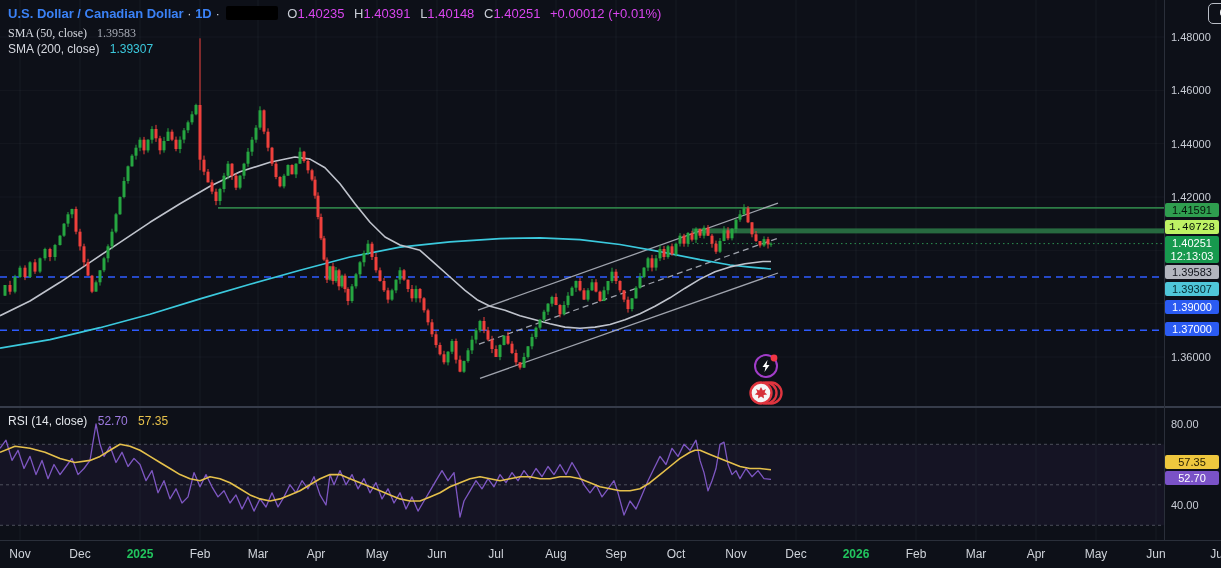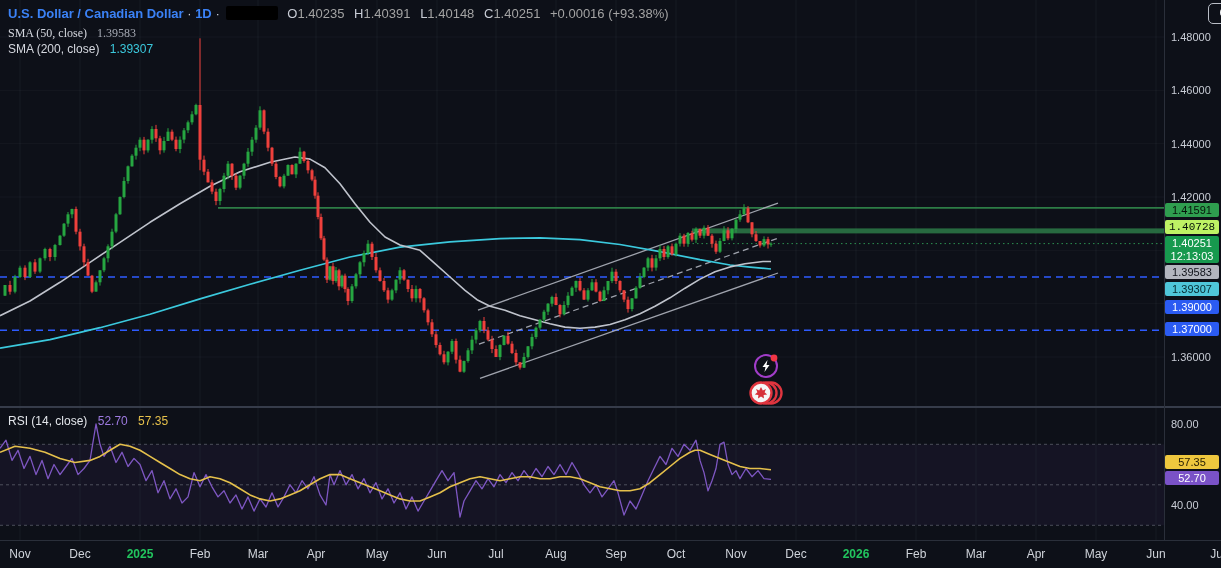--- a/index.html
+++ b/index.html
@@ -12,21 +12,21 @@
   svg{position:absolute;left:0;display:block;}
   #main-svg{top:0;}
   #rsi-svg{top:407px;}
   .sep-h{position:absolute;left:0;width:1221px;background:#363c4a;}
   .sep-v{position:absolute;top:0;width:1px;height:541px;background:#2a2f3a;}
   
   .legend{position:absolute;left:8px;color:#e8eaf0;font-size:13px;white-space:nowrap;z-index:5;}
   .legend .t{font-weight:700;color:#3b82f6;}
   .legend .dim{color:#c9cdd6;font-weight:400;}
   .legend .redacted{display:inline-block;width:52px;height:14px;background:#000;vertical-align:-2px;margin:0 6px;border-radius:2px;}
-  .legend .g{color:#a3a3a3;font-weight:500;}
+  .legend .g{color:#d946ef;font-weight:500;}
   .ind-row{position:absolute;left:8px;font-size:12px;color:#d5d8df;white-space:nowrap;z-index:5;}
   .ind-row .v50{color:#a6aab4;margin-left:7px;}
   .ind-row .v200{color:#3bc9dd;margin-left:7px;}
   .rsi-row{position:absolute;left:8px;font-size:12px;color:#e2e5ea;white-space:nowrap;z-index:5;}
   .rsi-row .vp{color:#9d7ae0;margin-left:7px;}
   .rsi-row .vy{color:#e5c04b;margin-left:7px;}
   
   #price-axis{position:absolute;left:1164px;top:0;width:57px;height:541px;}
   .tick{position:absolute;left:7px;font-size:11px;color:#c9cdd6;height:14px;line-height:14px;}
   .badge{position:absolute;left:1px;width:54px;border-radius:2px;font-size:11px;
@@ -518,21 +518,21 @@
 
   <div class="legend" style="top:6px;">
     <span class="t">U.S. Dollar / Canadian Dollar</span>
     <span class="dim">·</span>
     <span class="t">1D</span>
     <span class="dim">·</span><span class="redacted"></span>
     <span class="dim">O</span><span class="g">1.40235</span>
     <span class="dim" style="margin-left:6px;">H</span><span class="g">1.40391</span>
     <span class="dim" style="margin-left:6px;">L</span><span class="g">1.40148</span>
     <span class="dim" style="margin-left:6px;">C</span><span class="g">1.40251</span>
-    <span class="g" style="margin-left:6px;">+0.00016 (+93.38%)</span>
+    <span class="g" style="margin-left:6px;">+0.00012 (+0.01%)</span>
   </div>
   <div class="ind-row" style="top:26px;font-family:Liberation Serif, serif;">
     <span>SMA (50, close)</span>
     <span class="v50">1.39583</span>
   </div>
   <div class="ind-row" style="top:42px;">
     <span>SMA (200, close)</span>
     <span class="v200">1.39307</span>
   </div>
   <div class="rsi-row" style="top:414px;">

